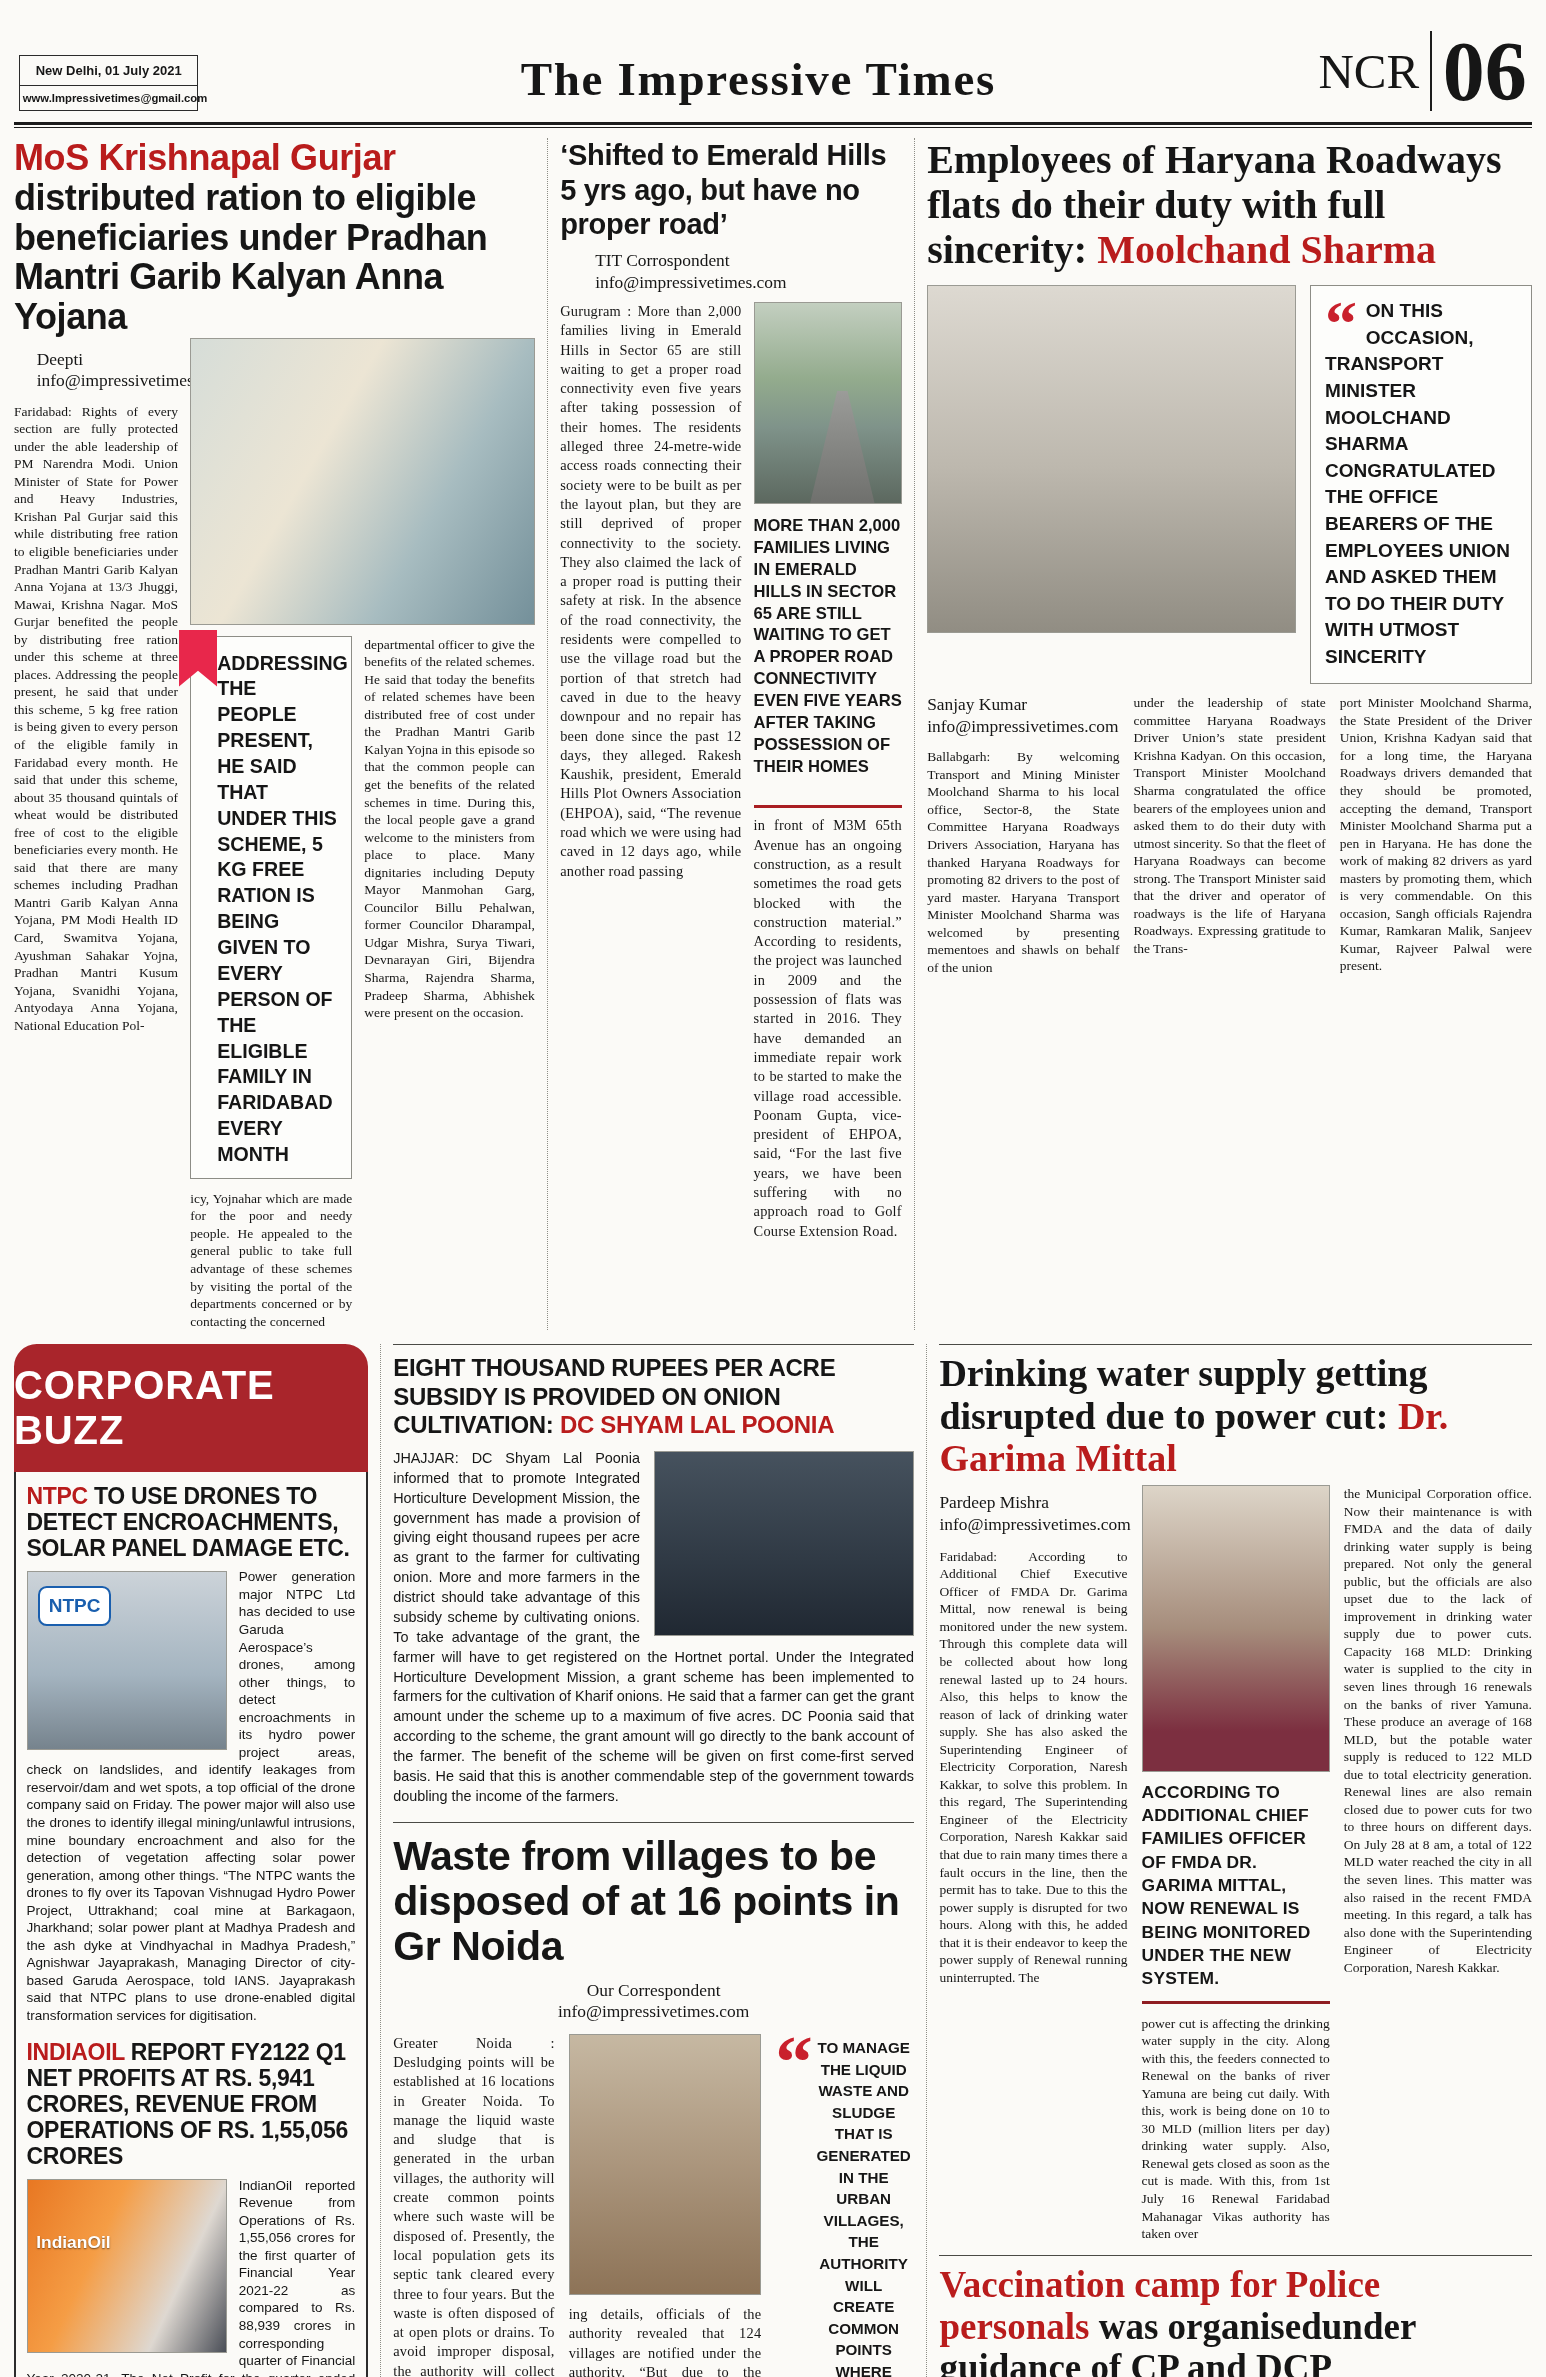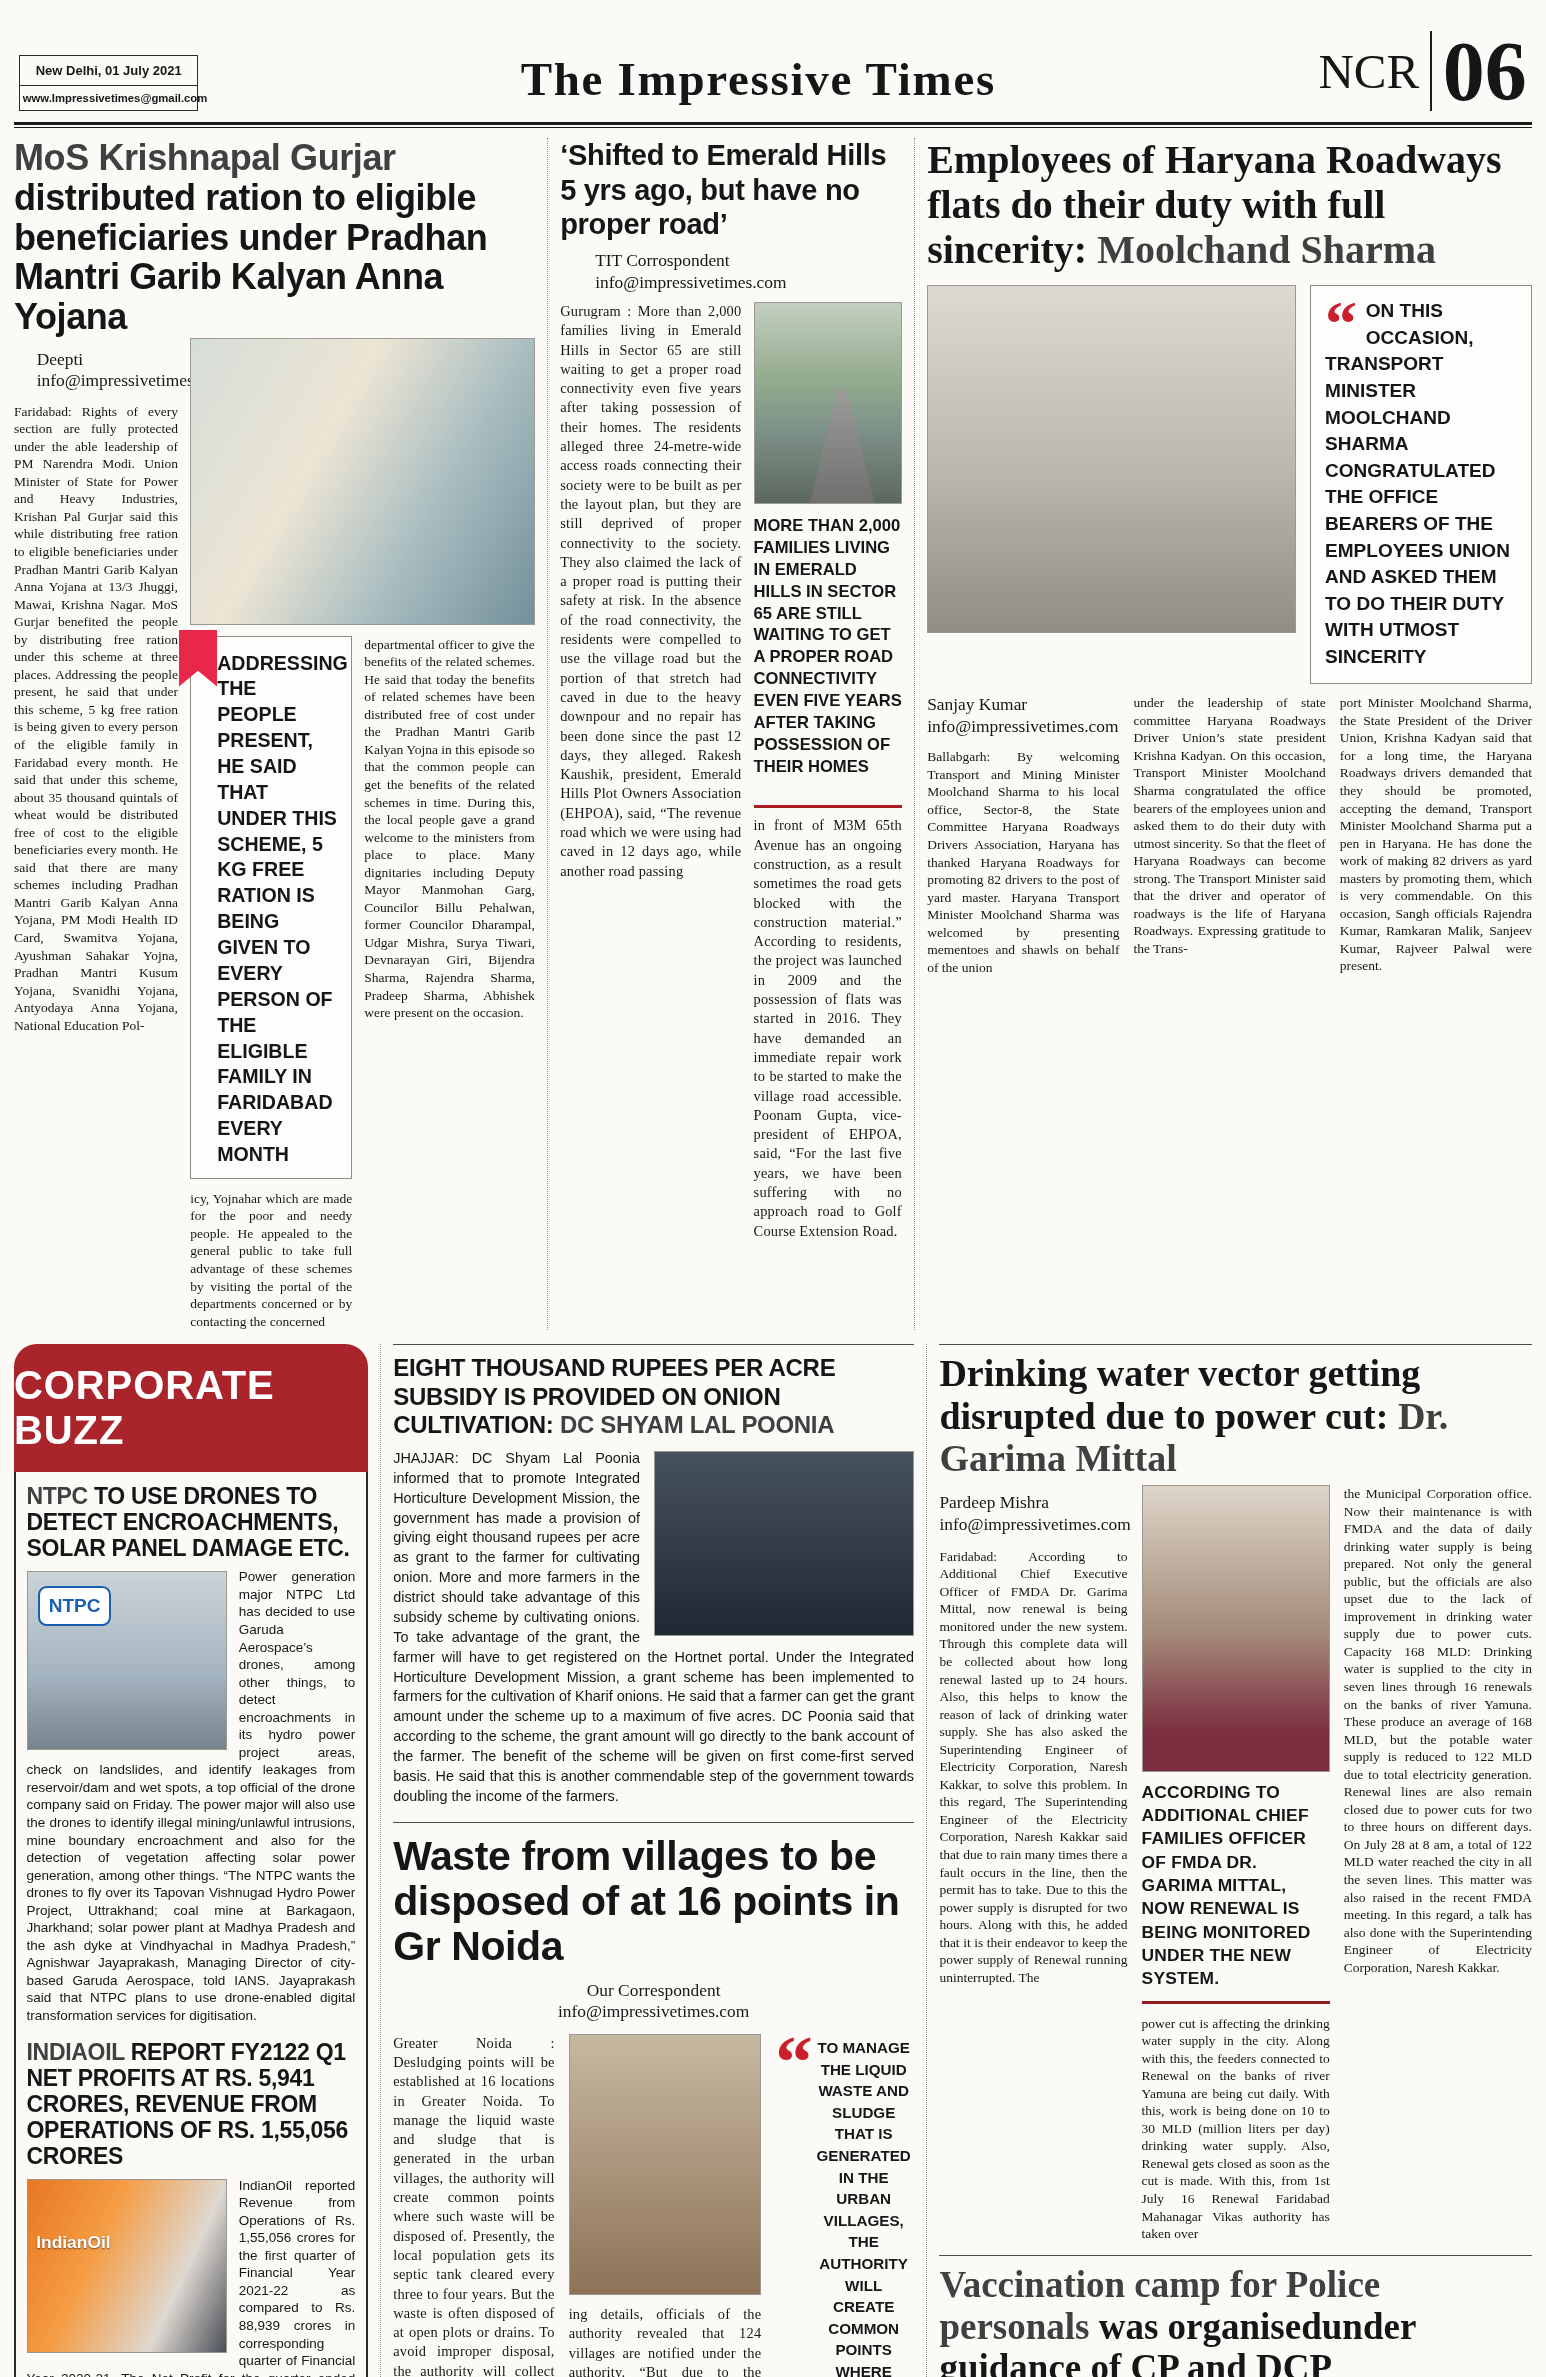--- a/index.html
+++ b/index.html
@@ -11,21 +11,21 @@
   .mh-date{padding:7px 3.5px;border-bottom:1.3px solid #2b2b2b;font-size:13px}
   .mh-email{padding:6.1px 2.6px;font-size:11.3px}
   .mh-title{font-family:"Liberation Serif",serif;font-size:47px;font-weight:700;letter-spacing:1.7px;padding-bottom:5.2px}
   .mh-right{display:flex;align-items:center}
   .mh-section{font-size:49px;font-family:"Liberation Serif",serif;font-weight:400}
   .mh-sep{width:2.6px;height:80px;background:#1d1d1d;margin:0 10.5px}
   .mh-pageno{font-size:84px;font-weight:700;line-height:.85;font-family:"Liberation Serif",serif}
   .toprule{height:3.5px;background:#1b1b1b;border-top:0.9px solid #1b1b1b;margin-bottom:1.7px}
   .toprule2{height:0.9px;background:#1b1b1b;margin-bottom:10.5px}
   
-  .red{color:#404040}
+  .red{color:#b91c1c}
   .byline{font-size:17.4px;line-height:1.25;margin:10.5px 0 10.5px;padding-left:22.7px}
   .body-s{font-size:13.5px;line-height:1.3;text-align:justify}
   .body-s2{font-size:14.4px;line-height:1.34;text-align:justify;letter-spacing:0.2px}
   .body-sans{font-family:"Liberation Sans",sans-serif;font-size:13.5px;line-height:1.3;text-align:justify}
   .cols{display:flex;gap:14px}
   .c{flex:1;min-width:0}
   .ph{border:0.9px solid #9a9a93;position:relative;overflow:hidden}
   .vline{border-left:1.7px dotted #8d8d86}
   
   .row1{display:flex}
@@ -234,21 +234,21 @@
 
               </div>
             </div>
           </article>
 
         </div>
 
         <div class="rightcol">
 
           <article class="water">
-            <h1 class="h-serif"><span>Drinking water vector getting disrupted due to power cut: </span><span class="red">Dr. Garima Mittal</span></h1>
+            <h1 class="h-serif"><span>Drinking water supply getting disrupted due to power cut: </span><span class="red">Dr. Garima Mittal</span></h1>
             <div class="water-cols">
               <div class="c">
                 <div class="byline"><span>Pardeep Mishra</span><br><span>info@impressivetimes.com</span></div>
                 <div class="body-s">Faridabad: According to Additional Chief Executive Officer of FMDA Dr. Garima Mittal, now renewal is being monitored under the new system. Through this complete data will be collected about how long renewal lasted up to 24 hours. Also, this helps to know the reason of lack of drinking water supply. She has also asked the Superintending Engineer of Electricity Corporation, Naresh Kakkar, to solve this problem. In this regard, The Superintending Engineer of the Electricity Corporation, Naresh Kakkar said that due to rain many times there a fault occurs in the line, then the permit has to take. Due to this the power supply is disrupted for two hours. Along with this, he added that it is their endeavor to keep the power supply of Renewal running uninterrupted. The</div>
               </div>
               <div class="c">
                 <div class="ph ph-garima"></div>
                 <div class="cap2">ACCORDING TO ADDITIONAL CHIEF FAMILIES OFFICER OF FMDA DR. GARIMA MITTAL, NOW RENEWAL IS BEING MONITORED UNDER THE NEW SYSTEM.</div>
                 <div class="body-s cap2-after">power cut is affecting the drinking water supply in the city. Along with this, the feeders connected to Renewal on the banks of river Yamuna are being cut daily. With this, work is being done on 10 to 30 MLD (million liters per day) drinking water supply. Also, Renewal gets closed as soon as the cut is made. With this, from 1st July 16 Renewal Faridabad Mahanagar Vikas authority has taken over</div>
               </div>

